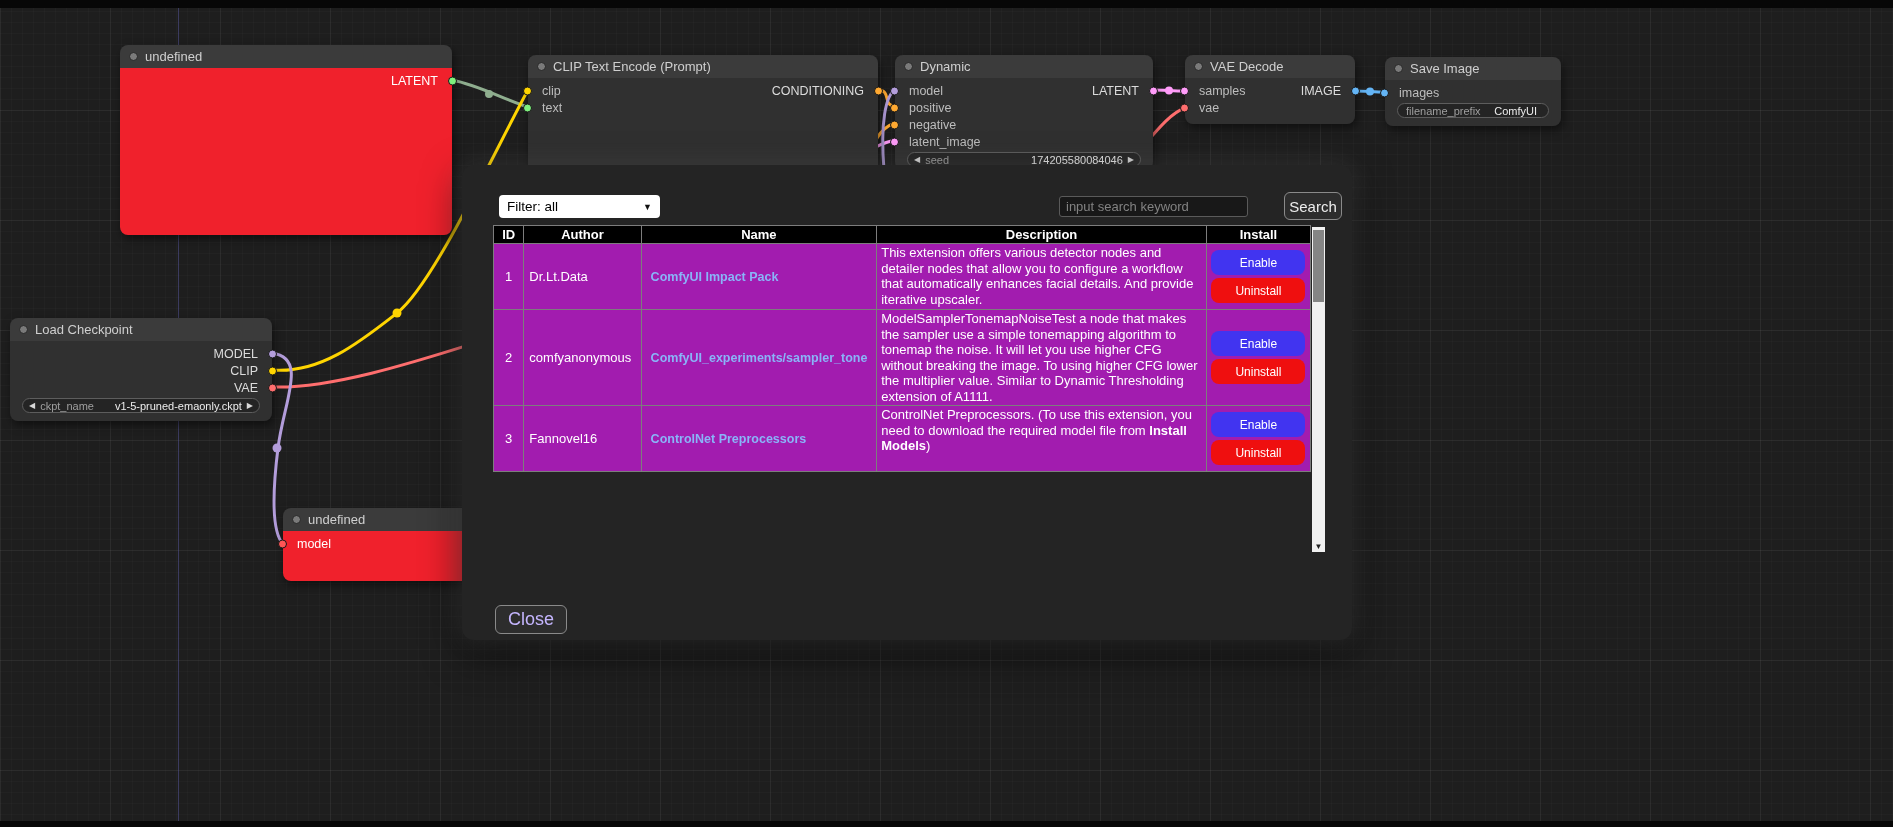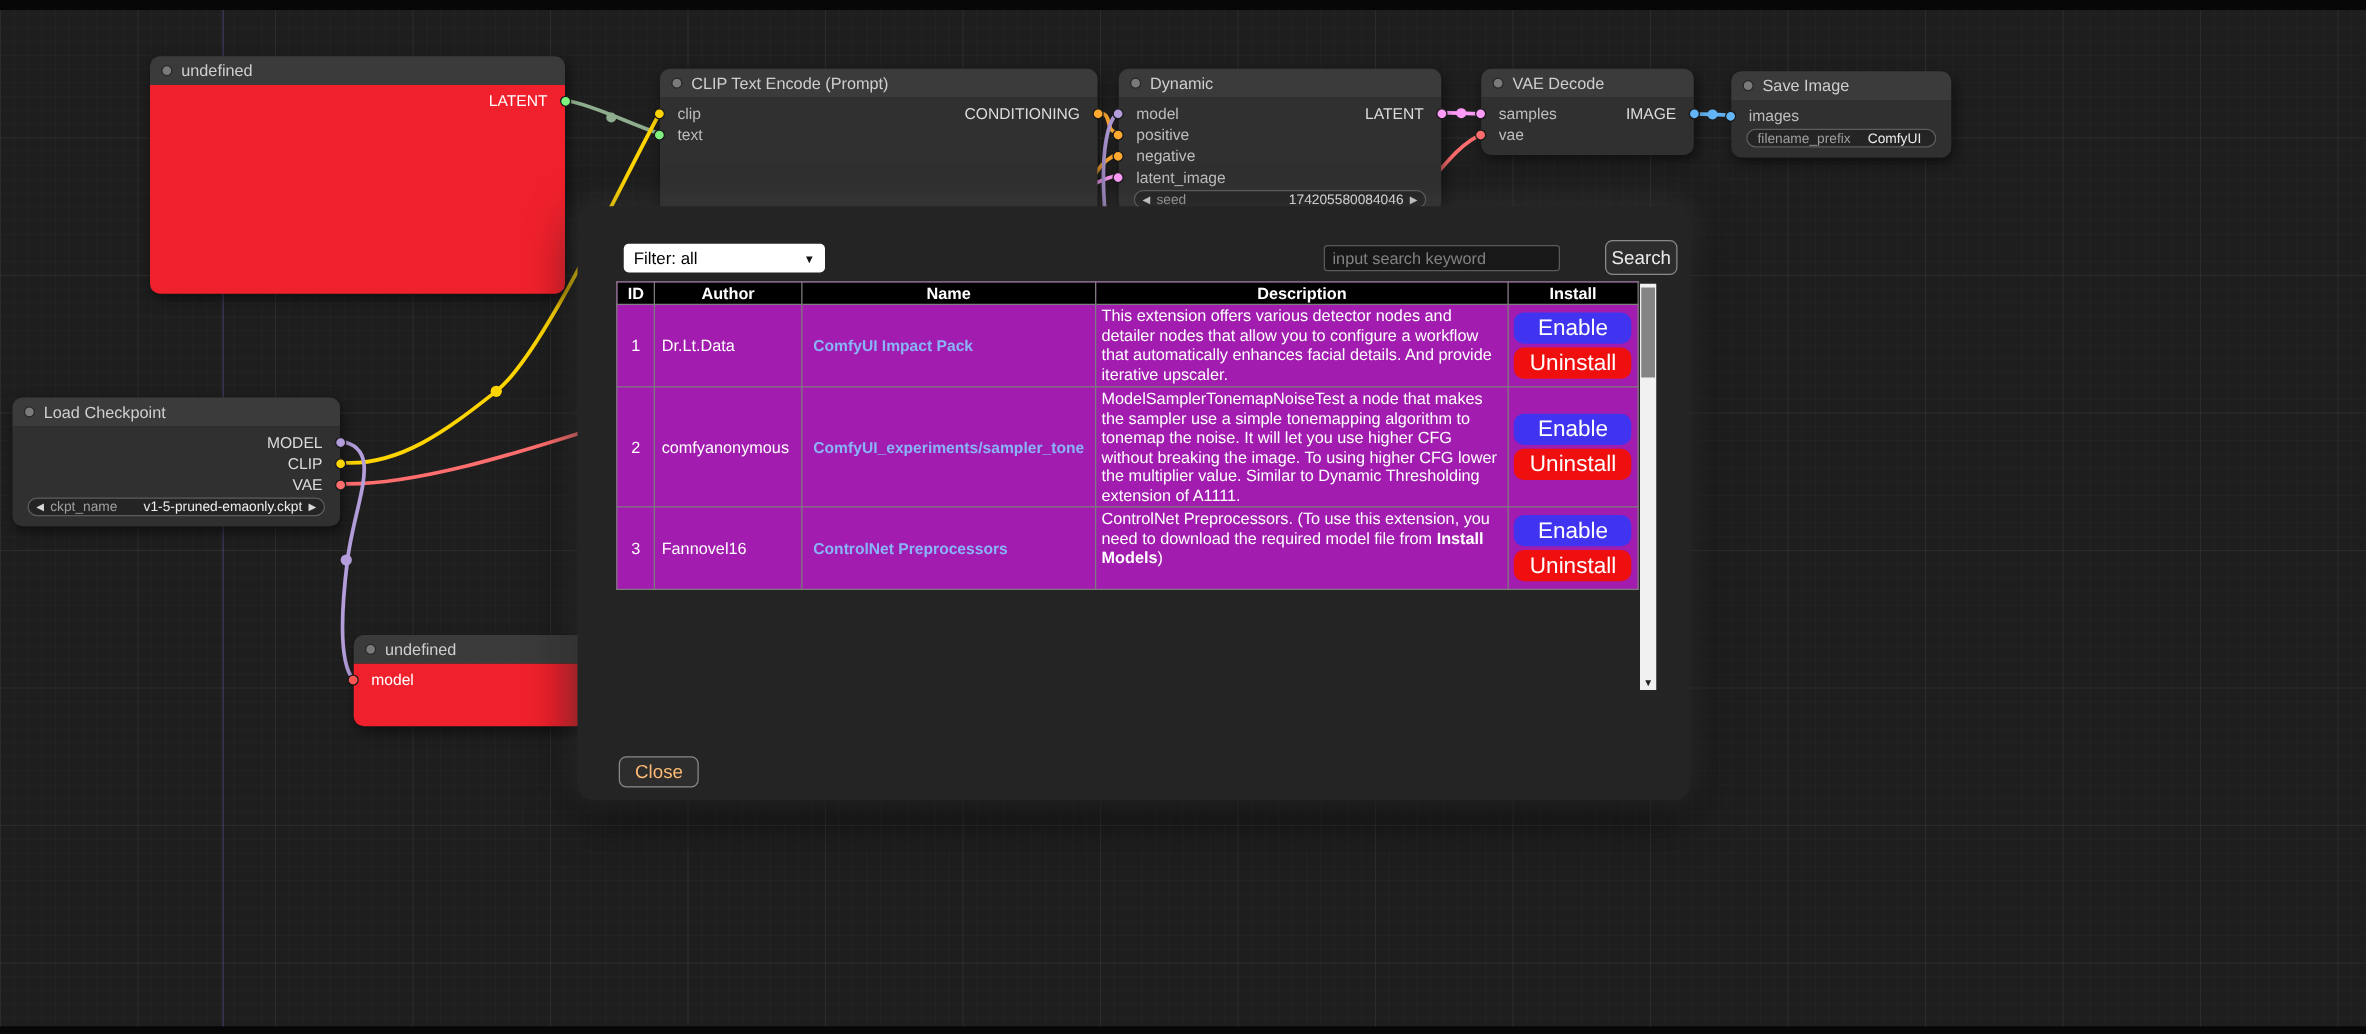--- a/index.html
+++ b/index.html
@@ -64,28 +64,28 @@
   .ext-table th { font-weight:bold; height:18px; padding:1px 2px; background:#000; }
   .col-id{width:30px;} .col-author{width:116px;} .col-name{width:233px;} .col-desc{width:326px;} .col-install{width:103px;}
   td.c-id { text-align:center; }
   td.c-author { padding:2px 5px; }
   td.c-name { padding:2px 9px; }
   td.c-name a { color:#8ab4f8; font-weight:bold; font-size:12.5px; text-decoration:none; white-space:nowrap;
                 overflow:hidden; display:block; cursor:pointer; }
   td.c-desc { padding:1px 4px; line-height:15.5px; vertical-align:top; }
   td.c-install { text-align:center; padding:3px 0; }
   .btn { display:block; margin:3px auto; width:94px; height:25px; border:none; border-radius:8px; color:#fff;
-         font-size:18px; cursor:pointer; font-family:"Liberation Sans",sans-serif; }
+         font-size:12px; cursor:pointer; font-family:"Liberation Sans",sans-serif; }
   .btn.enable { background:#4134f0; }
   .btn.uninstall { background:#ef0f0f; }
   .vscroll { position:absolute; left:850px; top:62px; width:13px; height:325px; background:#f1f1f1; }
   .vthumb { position:absolute; left:1px; top:3px; width:11px; height:72px; background:#858585; }
   .vdown { position:absolute; bottom:1px; left:0; width:13px; text-align:center; font-size:8px; color:#222; }
   .close-btn { position:absolute; left:33px; top:440px; padding:3px 12px; background:#2d2d2d;
-               border:1px solid #8a8a8a; border-radius:6px; color:#fdba74; font-size:15px; cursor:pointer; }
+               border:1px solid #8a8a8a; border-radius:6px; color:#c4b5fd; font-size:18px; cursor:pointer; }
 </style>
 </head>
 <body>
 
 <div class="canvas">
   <div class="axis-line"></div>
 
   <svg class="wires" width="1893" height="827">
     <path d="M452,80 C478,85 503,99 528,107" stroke="#8fae8f"></path>
     <circle cx="489" cy="94" r="4" fill="#8fae8f"></circle>

